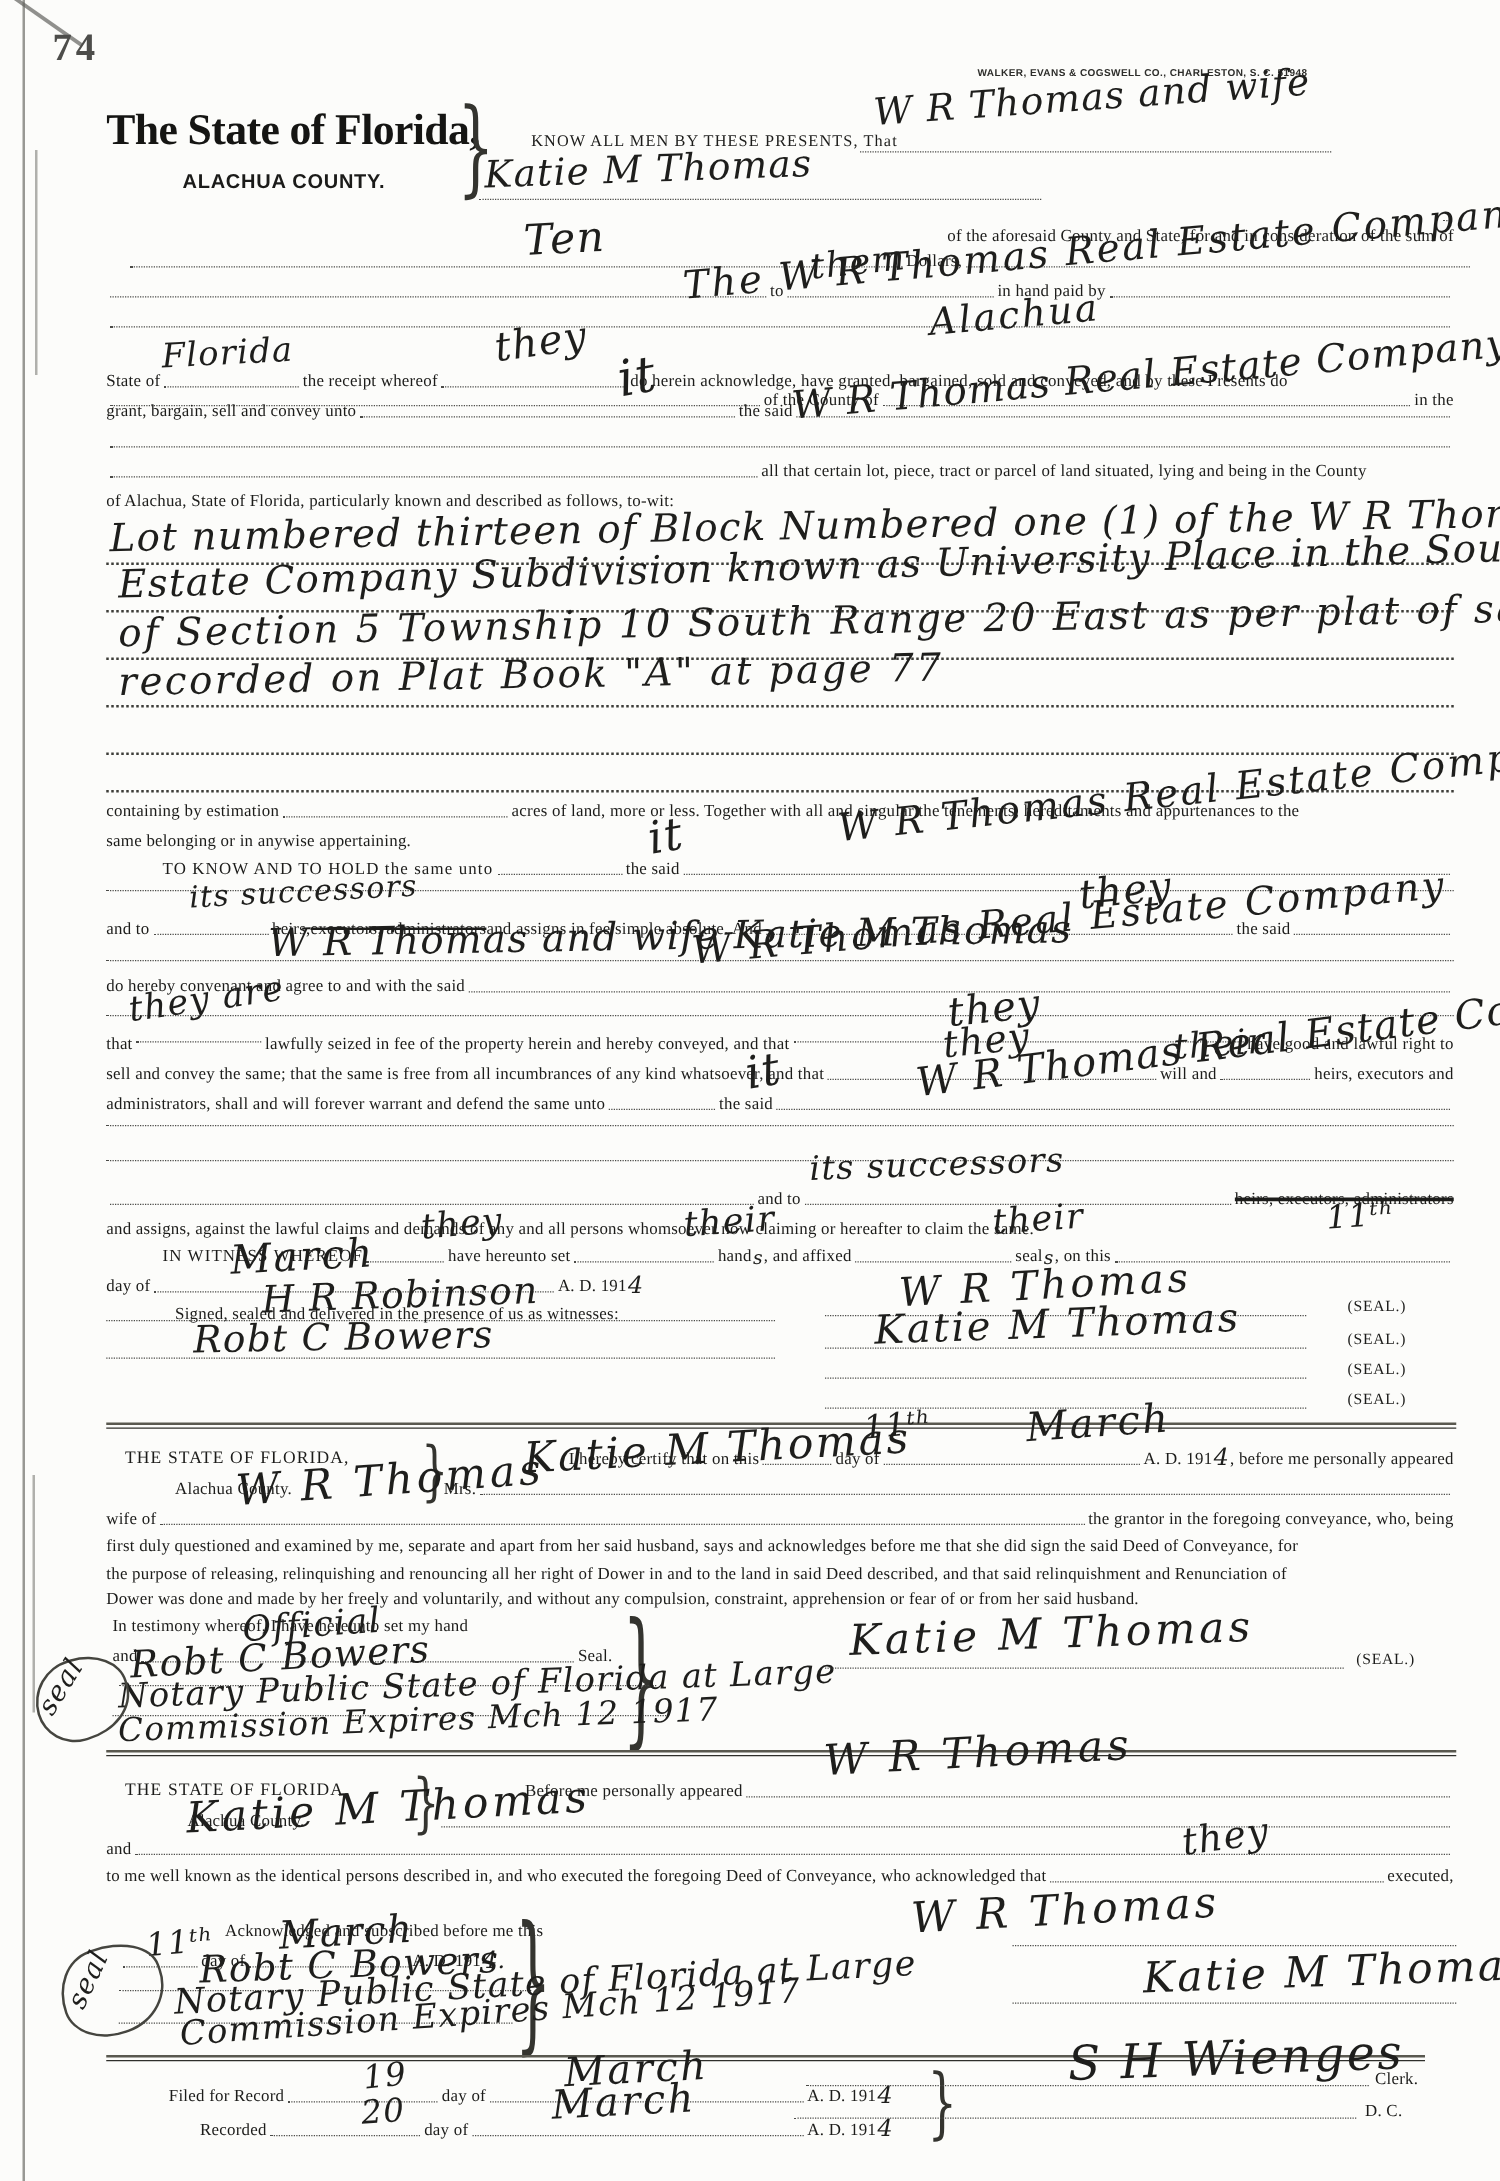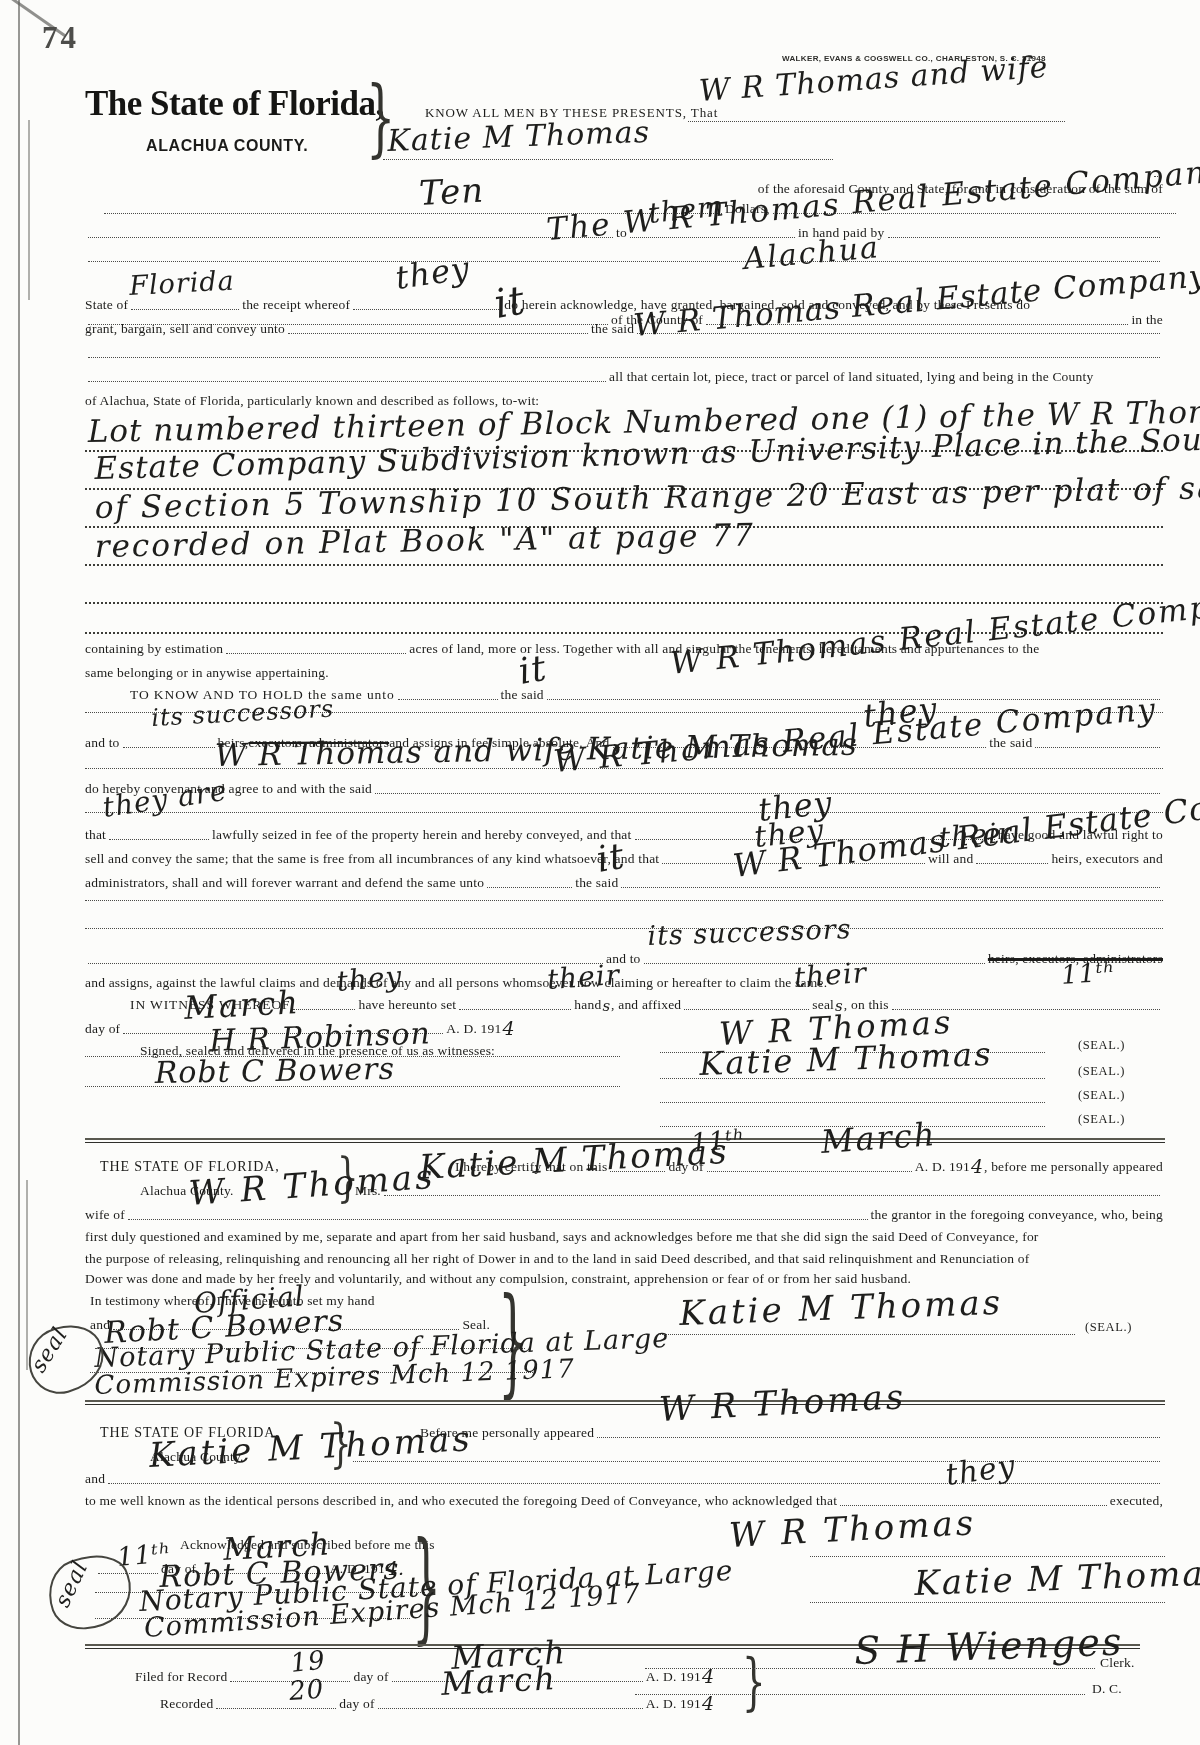--- a/index.html
+++ b/index.html
@@ -156,21 +156,21 @@
   <span class="hw" style="left:152px;top:706px;font-size:24px;transform:rotate(-3deg);">its successors</span>
   <span class="hw" style="left:865px;top:700px;font-size:32px;transform:rotate(-6deg);">they</span>
   <span class="hw" style="left:215px;top:740px;font-size:31px;transform:rotate(-1deg);">W R Thomas and wife Katie M Thomas</span>
   <div class="rule" style="left:85px;top:768px;width:1078px;"></div>
   <div class="row" style="left:85px;top:780px;width:1078px;">
     <span class="t">do hereby convenant and agree to and with the said</span>
     <span class="fill" style="flex:1;"></span>
   </div>
   <span class="hw" style="left:555px;top:746px;font-size:31px;letter-spacing:2px;transform:rotate(-5deg);">W R Thomas Real Estate Company</span>
   <div class="rule" style="left:85px;top:812px;width:1078px;"></div>
-  <div class="row" style="left:85px;top:826px;width:1078px;">
+  <div class="row" style="left:85px;top:826px;width:1078px;align-items:center;">
     <span class="t">that</span>
     <span class="fill" style="flex:0 0 100px;"></span>
     <span class="t">lawfully seized in fee of the property herein and hereby conveyed, and that</span>
     <span class="fill" style="flex:1;"></span>
     <span class="t">have good and lawful right to</span>
   </div>
   <span class="hw" style="left:105px;top:794px;font-size:28px;transform:rotate(-8deg);">they are</span>
   <span class="hw" style="left:760px;top:794px;font-size:32px;transform:rotate(-6deg);">they</span>
   <div class="row" style="left:85px;top:850px;width:1078px;">
     <span class="t">sell and convey the same; that the same is free from all incumbrances of any kind whatsoever, and that</span>

